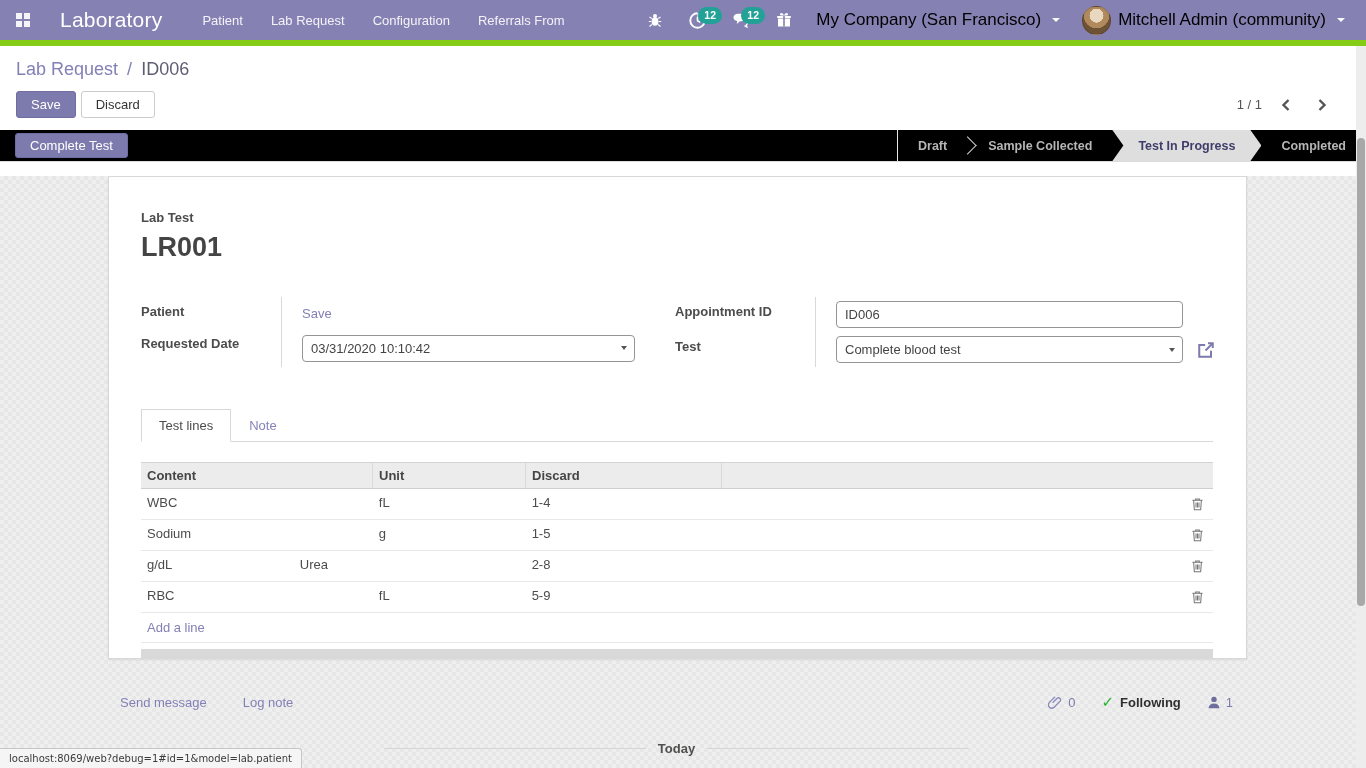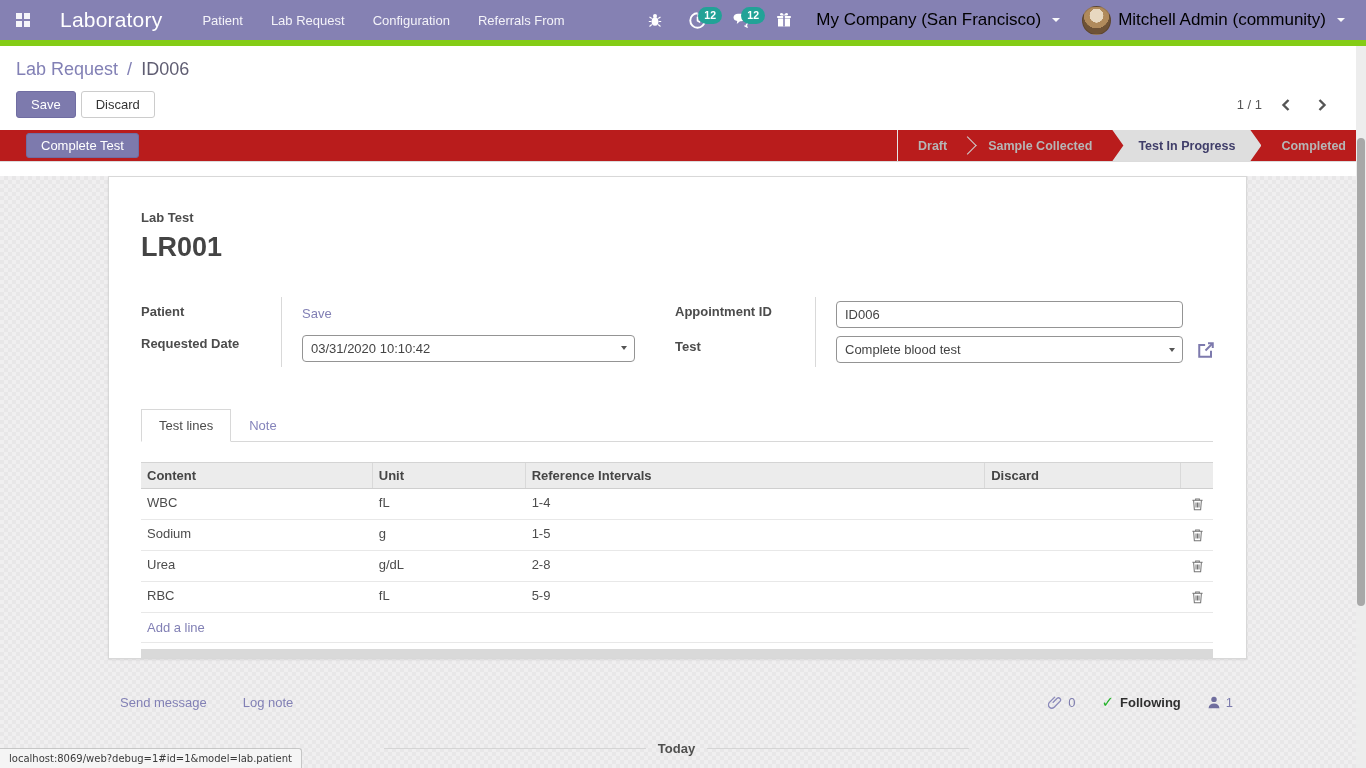--- a/index.html
+++ b/index.html
@@ -36,21 +36,21 @@
   .cp-row { display:flex; justify-content:space-between; align-items:center; margin-top:10px; }
   .btn { font-size:13px; border-radius:3px; padding:5px 14px; cursor:pointer; border:1px solid transparent; }
   .btn-primary { background:#7d7aad; color:#fff; border-color:#706da2; }
   .btn-default { background:#fff; color:#333; border-color:#ccc; }
   .btn-group { display:flex; gap:5px; }
   .pager { display:flex; align-items:center; gap:18px; font-size:13px; color:#555; padding-right:22px; }
   .pager-nav { display:flex; gap:24px; }
   .pager-chevron { background:none; border:none; cursor:pointer; padding:0; display:flex; }
 
   
-  .statusbar { background:#b91c1c; height:32px; border-bottom:1px solid #dcdcdc; display:flex; justify-content:space-between; padding-left:26px; }
+  .statusbar { background:#000000; height:32px; border-bottom:1px solid #dcdcdc; display:flex; justify-content:space-between; padding-left:15px; }
   .statusbar .btn-primary { margin:3px 0; padding:3px 14px; }
   .steps { display:flex; align-items:stretch; border-left:1px solid #e6e6e6; }
   .step { font-size:12.5px; font-weight:700; color:#b6b6b6; display:flex; align-items:center; padding:0 20px; cursor:pointer; }
   .step-sep { width:13px; height:13px; border-top:1px solid #cfcfcf; border-right:1px solid #cfcfcf; transform:rotate(45deg); align-self:center; margin:0 -6px; }
   .step-active { background:#dedede; color:#3f3d69; padding:0 26px;
       clip-path:polygon(0 0, calc(100% - 11px) 0, 100% 50%, calc(100% - 11px) 100%, 0 100%, 11px 50%); }
 
   
   .content { height:606px; background-color:#f0eff0;
       background-image:linear-gradient(45deg,#e8e7e8 25%,transparent 25%,transparent 75%,#e8e7e8 75%),
@@ -264,21 +264,20 @@
 
       <div class="tabs">
         <div class="tab tab-active">Test lines</div>
         <div class="tab tab-inactive">Note</div>
       </div>
 
       <div class="o-table">
         <div class="thead">
           <div class="th col-content">Content</div>
           <div class="th col-unit">Unit</div>
-          <div class="th col-ref">Reference Intervals</div>
           <div class="th col-result">Discard</div>
           <div class="th col-del"></div>
         </div>
 
         <div class="tr">
           <div class="td col-content">WBC</div>
           <div class="td col-unit">fL</div>
           <div class="td col-ref">1-4</div>
           <div class="td col-result"></div>
           <div class="td col-del">
@@ -302,22 +301,22 @@
               <svg width="13" height="14" viewBox="0 0 14 15" fill="none" stroke="#767676" stroke-width="1.1">
                 <path d="M1.5 3.5 H12.5"></path>
                   <path d="M5 3.5 V2 H9 V3.5"></path>
                   <path d="M2.8 3.5 L3.6 13.6 H10.4 L11.2 3.5"></path>
                   <path d="M5.4 6 V11.3 M7 6 V11.3 M8.6 6 V11.3"></path>
               </svg>
             </button>
           </div>
         </div>
         <div class="tr">
+          <div class="td col-unit">g/dL</div>
           <div class="td col-content">Urea</div>
-          <div class="td col-unit">g/dL</div>
           <div class="td col-ref">2-8</div>
           <div class="td col-result"></div>
           <div class="td col-del">
             <button class="trash-btn">
               <svg width="13" height="14" viewBox="0 0 14 15" fill="none" stroke="#767676" stroke-width="1.1">
                 <path d="M1.5 3.5 H12.5"></path>
                   <path d="M5 3.5 V2 H9 V3.5"></path>
                   <path d="M2.8 3.5 L3.6 13.6 H10.4 L11.2 3.5"></path>
                   <path d="M5.4 6 V11.3 M7 6 V11.3 M8.6 6 V11.3"></path>
               </svg>

